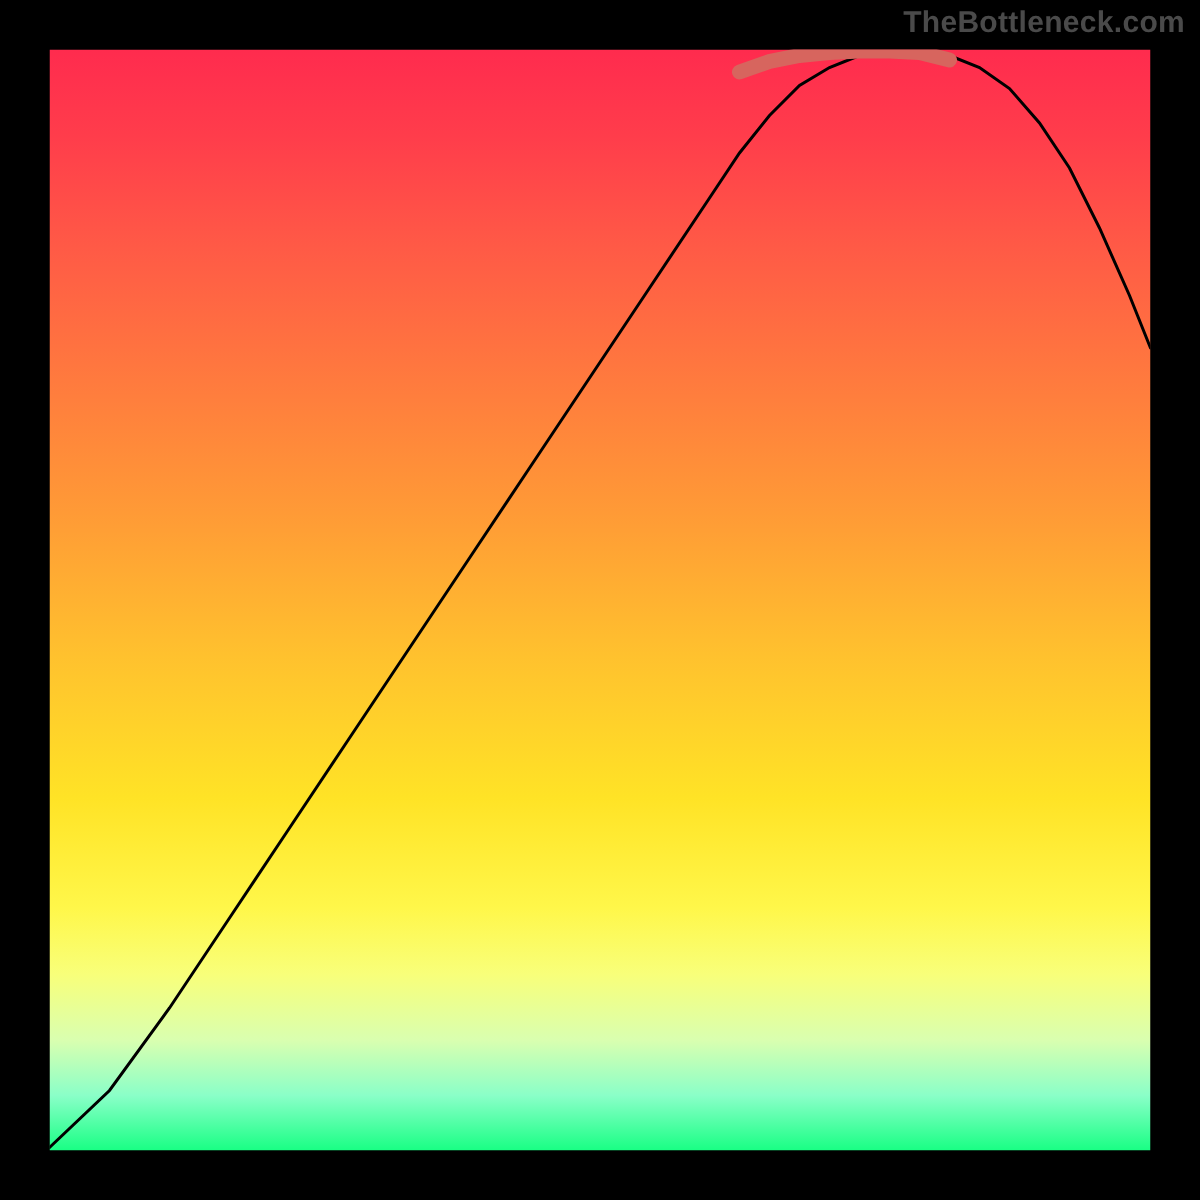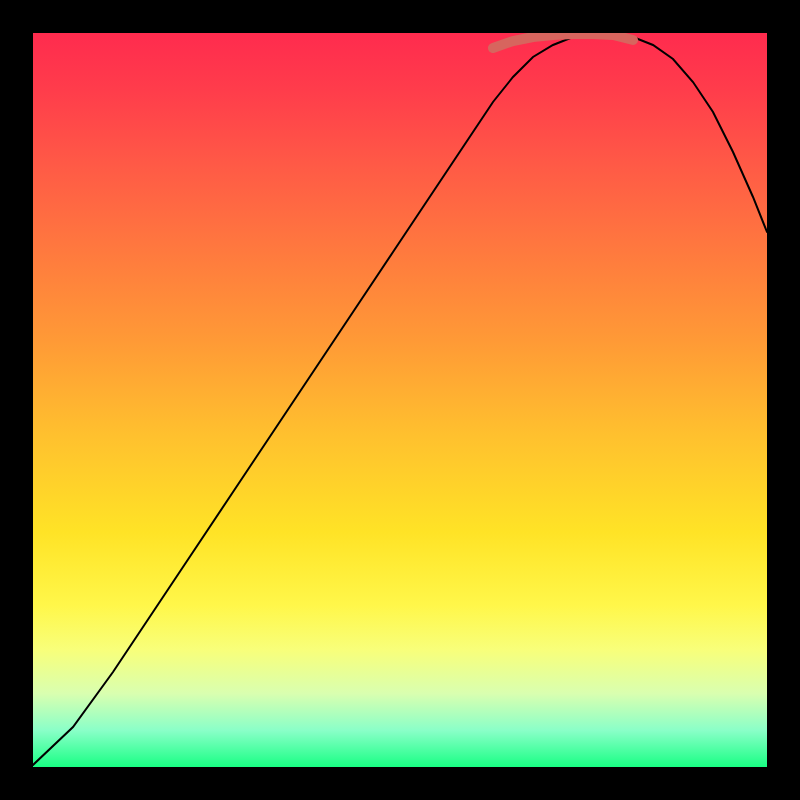--- a/index.html
+++ b/index.html
@@ -62,20 +62,21 @@
     width: 100%;
     height: 100%;
     overflow: visible;
   }
 </style>
 </head>
 <body>
 
 <div class="frame">
 
+  <div class="watermark">TheBottleneck.com</div>
 
   <div class="plot">
     <div class="gradient"></div>
 
     <svg class="curve" viewBox="0 0 734 734" preserveAspectRatio="none">
       <path id="main-curve" fill="none" stroke="#000" stroke-width="2" stroke-linecap="round" d="M0 732 L40 694 L80 639 L120 579 L160 519 L200 459 L240 399 L280 339 L320 279 L360 219 L400 159 L440 99 L460 69 L480 44 L500 24 L520 12 L540 4 L560 2 L580 2 L600 4 L620 12 L640 26 L660 49 L680 79 L700 119 L720 164 L734 199"></path>
       <path id="highlight-curve" fill="none" stroke-width="10" stroke-linecap="round" d="M460 15 L480 8 L500 4 L520 2 L540 1 L560 1 L580 2 L600 7" stroke="#d7655e"></path>
     </svg>
   </div>
 </div>

